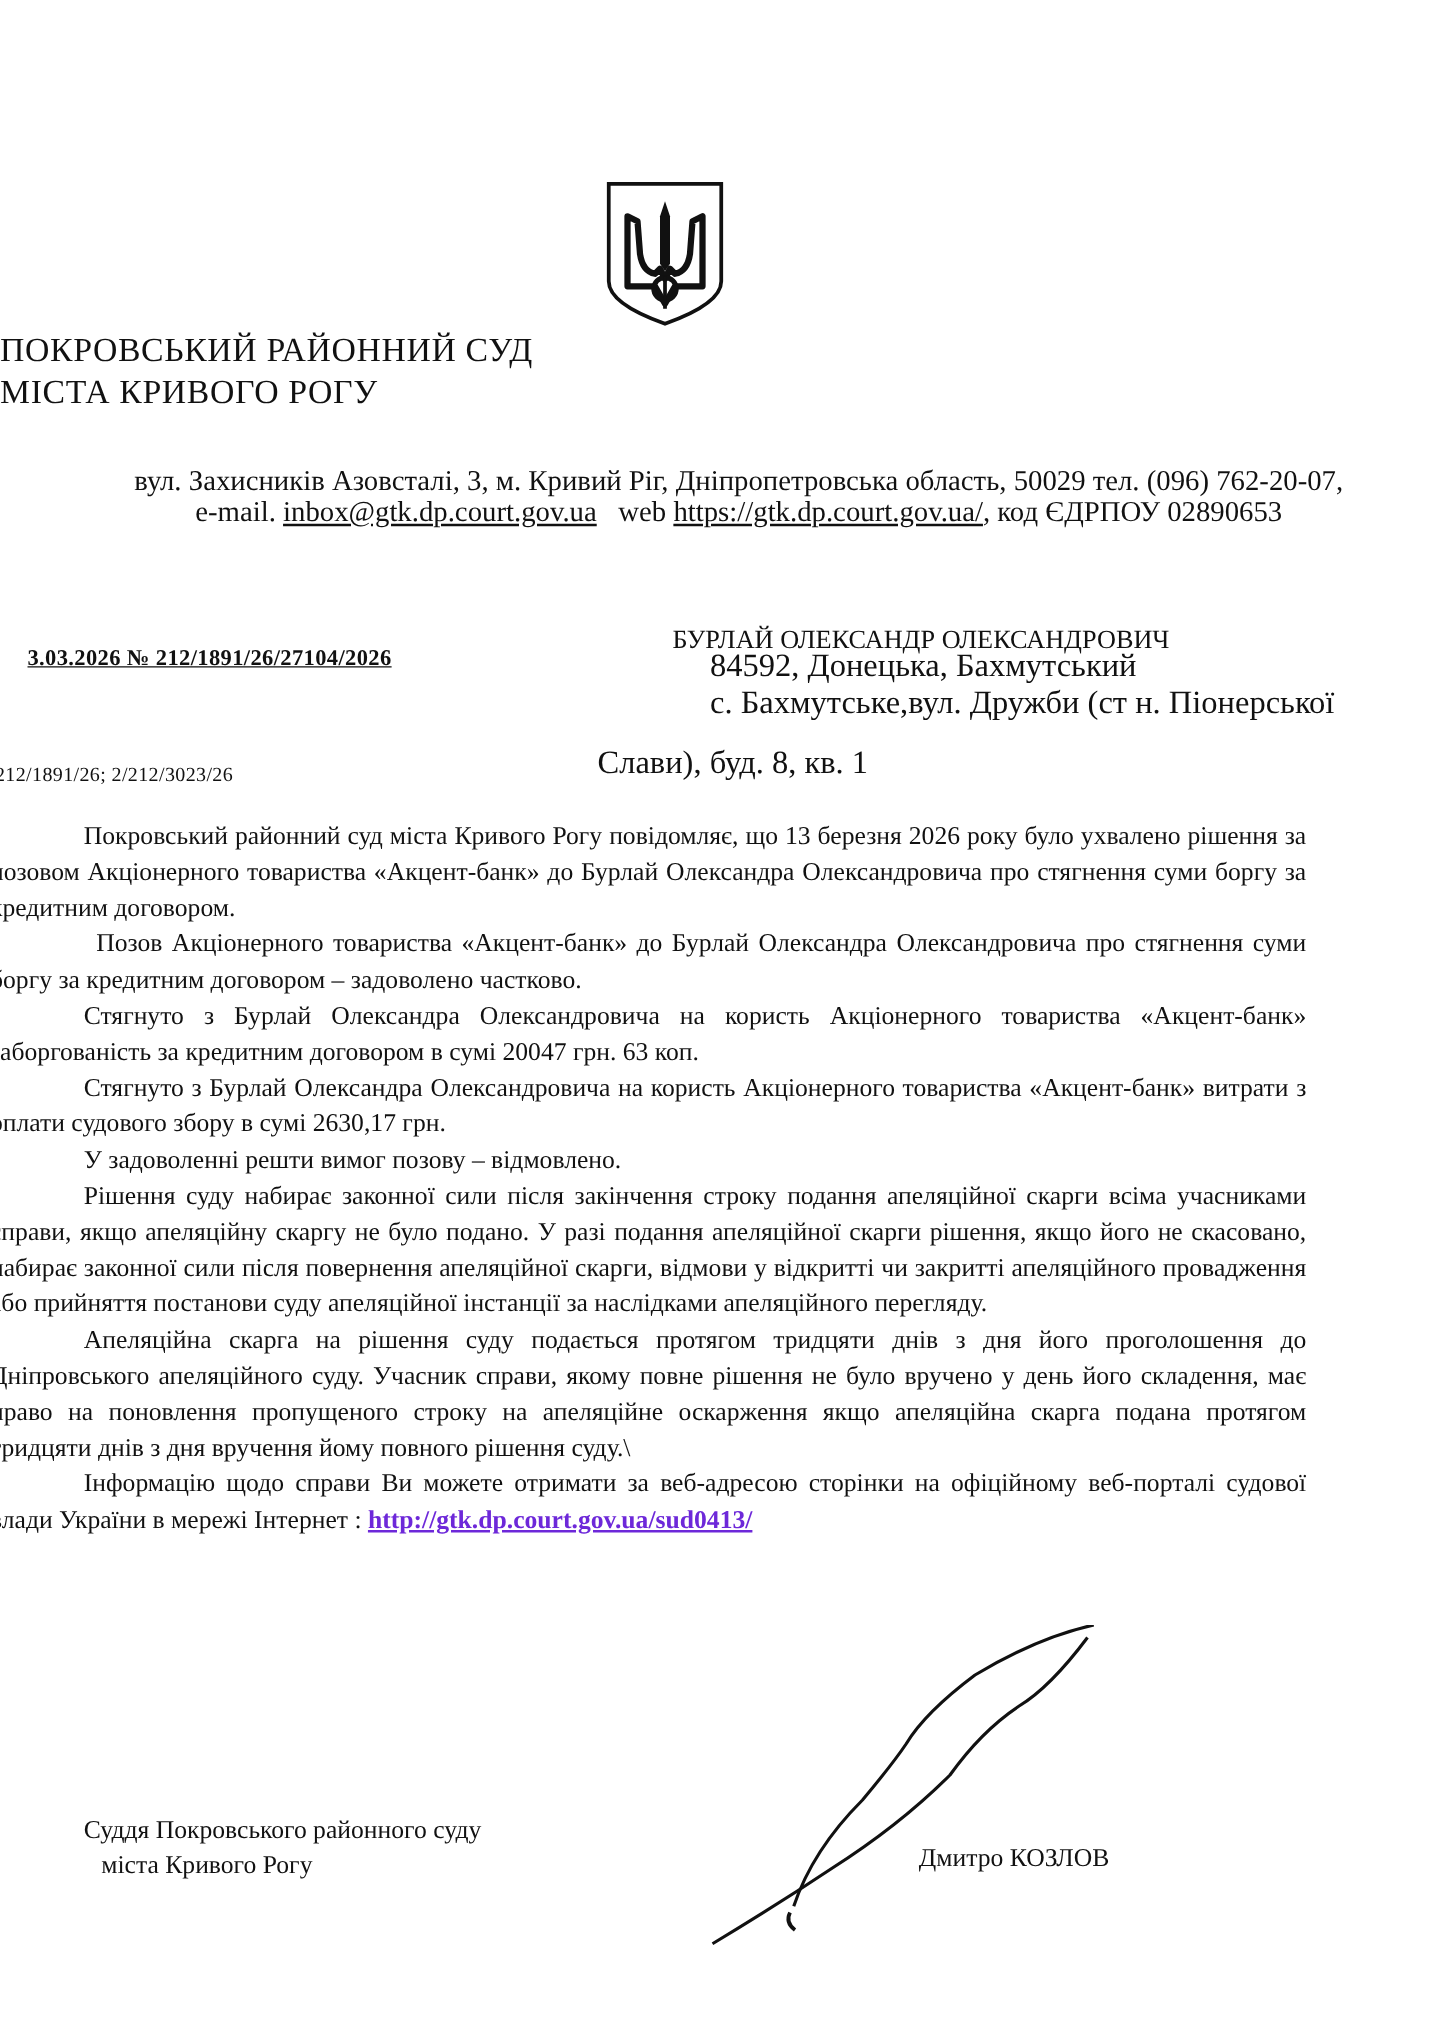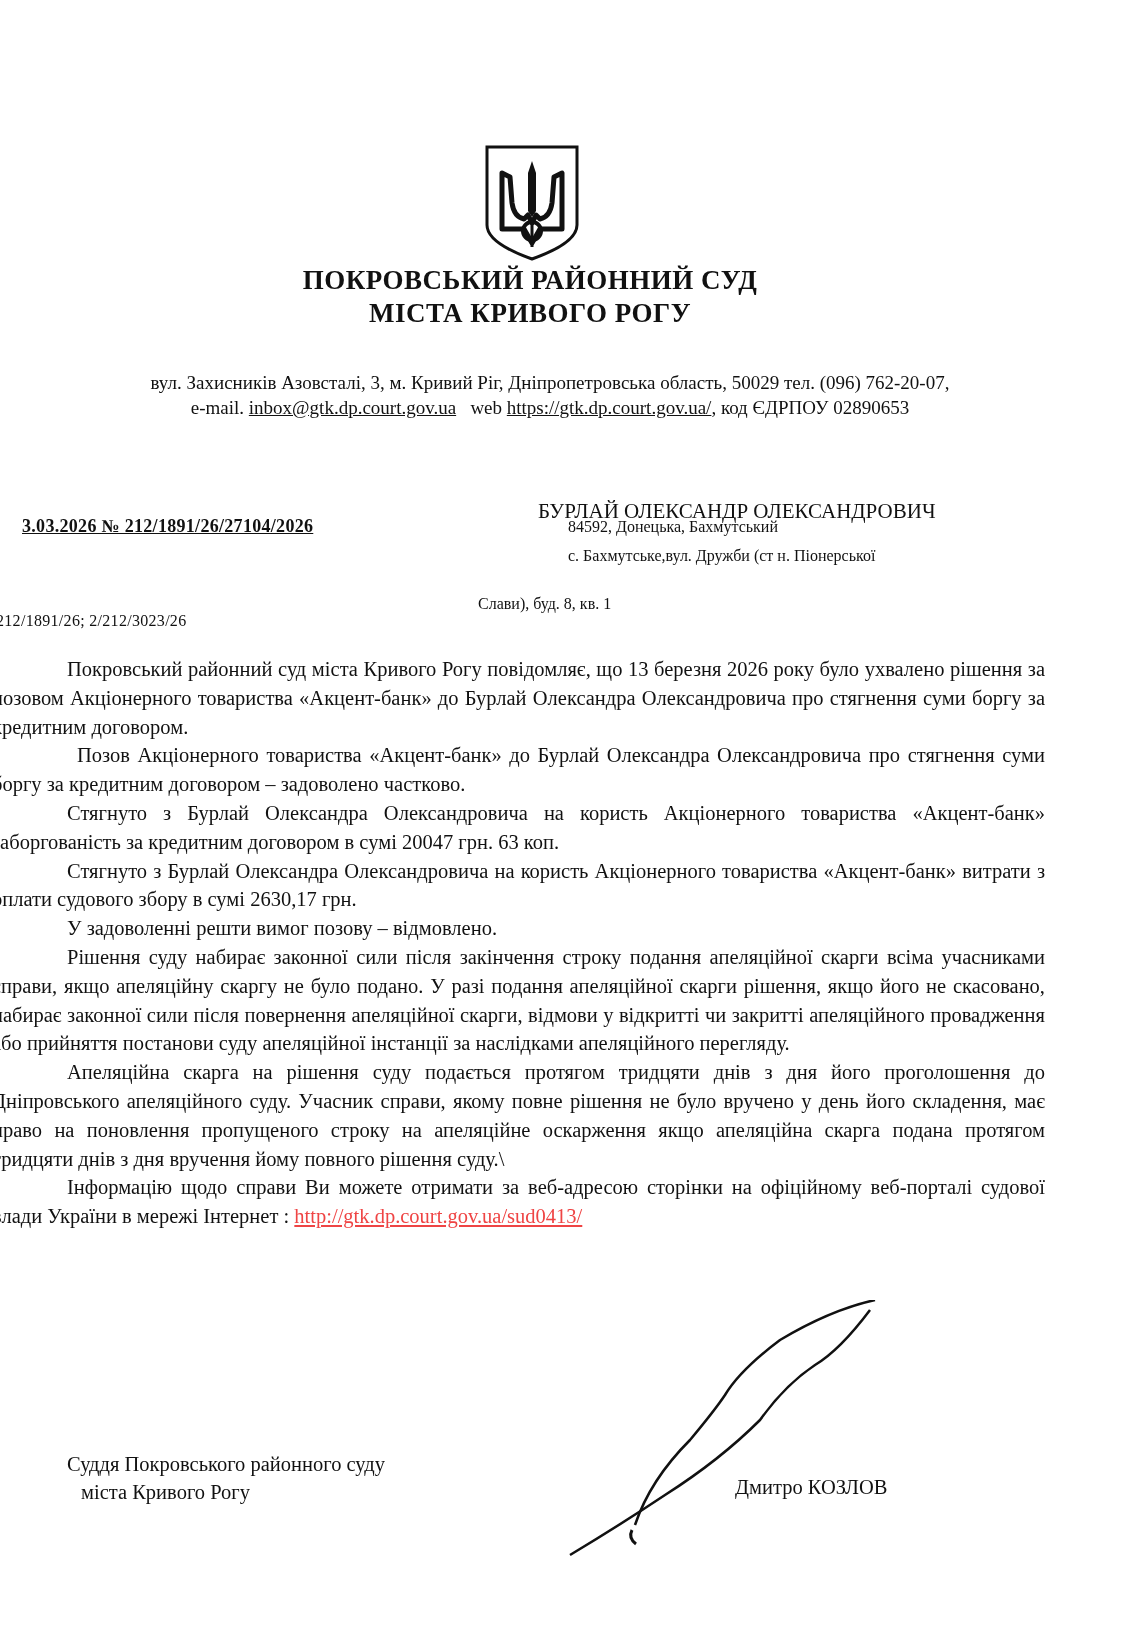--- a/index.html
+++ b/index.html
@@ -4,43 +4,43 @@
 <style>
   html, body { margin: 0; padding: 0; background: #ffffff; }
   body {
     width: 1145px; height: 1634px; position: relative; overflow: hidden;
     font-family: "Liberation Serif", "DejaVu Serif", serif;
     color: #111111;
   }
   .abs { position: absolute; }
   #coat { left: 484px; top: 143px; width: 96px; height: 118px; }
   .court-name {
-    left: 0; width: 1060px; text-align: center;
-    font-weight: bold; font-size: 27px; letter-spacing: 0.5px;
+    left: 0; width: 1060px; 
+    font-weight: normal; font-size: 27px; letter-spacing: 0.5px;
   }
   #court-l1 { top: 265px; }
   #court-l2 { top: 298px; }
-  .addr { left: 0; width: 1100px; text-align: center; font-size: 19px; }
+  .addr { left: 0; width: 1100px; text-align: center; font-size: 23px; padding-left: 41px; }
   #addr1 { top: 372px; }
   #addr2 { top: 397px; }
   .u { text-decoration: underline; }
   #outref { left: 22px; top: 516px; font-size: 18px; font-weight: bold; text-decoration: underline; letter-spacing: 0.3px; }
   #caseref { left: -4px; top: 612px; font-size: 16px; letter-spacing: 0.3px; }
-  .recip { font-size: 16px; white-space: nowrap; }
+  .recip { font-size: 26px; white-space: nowrap; }
   #rname { left: 538px; top: 487px; font-size: 21px; margin-top: 12px; }
   #raddr1 { left: 568px; top: 518px; }
   #raddr2 { left: 568px; top: 547px; }
   #raddr3 { left: 478px; top: 595px; }
   #body-text {
     left: -8px; top: 655px; width: 1053px;
     font-size: 20.5px; line-height: 28.8px; text-align: justify;
   }
   #body-text p { margin: 0; text-indent: 75px; }
   #body-text p.small-indent { text-indent: 85px; }
-  #body-text a { color: #ef4444; text-decoration: underline; }
+  #body-text a { color: #6d28d9; text-decoration: underline; font-weight: bold; }
   #sig-title1 { left: 67px; top: 1453px; font-size: 20.5px; }
   #sig-title2 { left: 81px; top: 1481px; font-size: 20.5px; }
   #sig-name { left: 735px; top: 1476px; font-size: 20.5px; text-align: center; }
   #signature { left: 540px; top: 1300px; width: 360px; height: 260px; }
 </style>
 </head>
 <body>
 
 <svg id="coat" class="abs" viewBox="0 0 96 118">
   <path d="M3 4 H93 V82 Q93 100 48 116 Q3 100 3 82 Z" fill="none" stroke="#111" stroke-width="3"></path>

